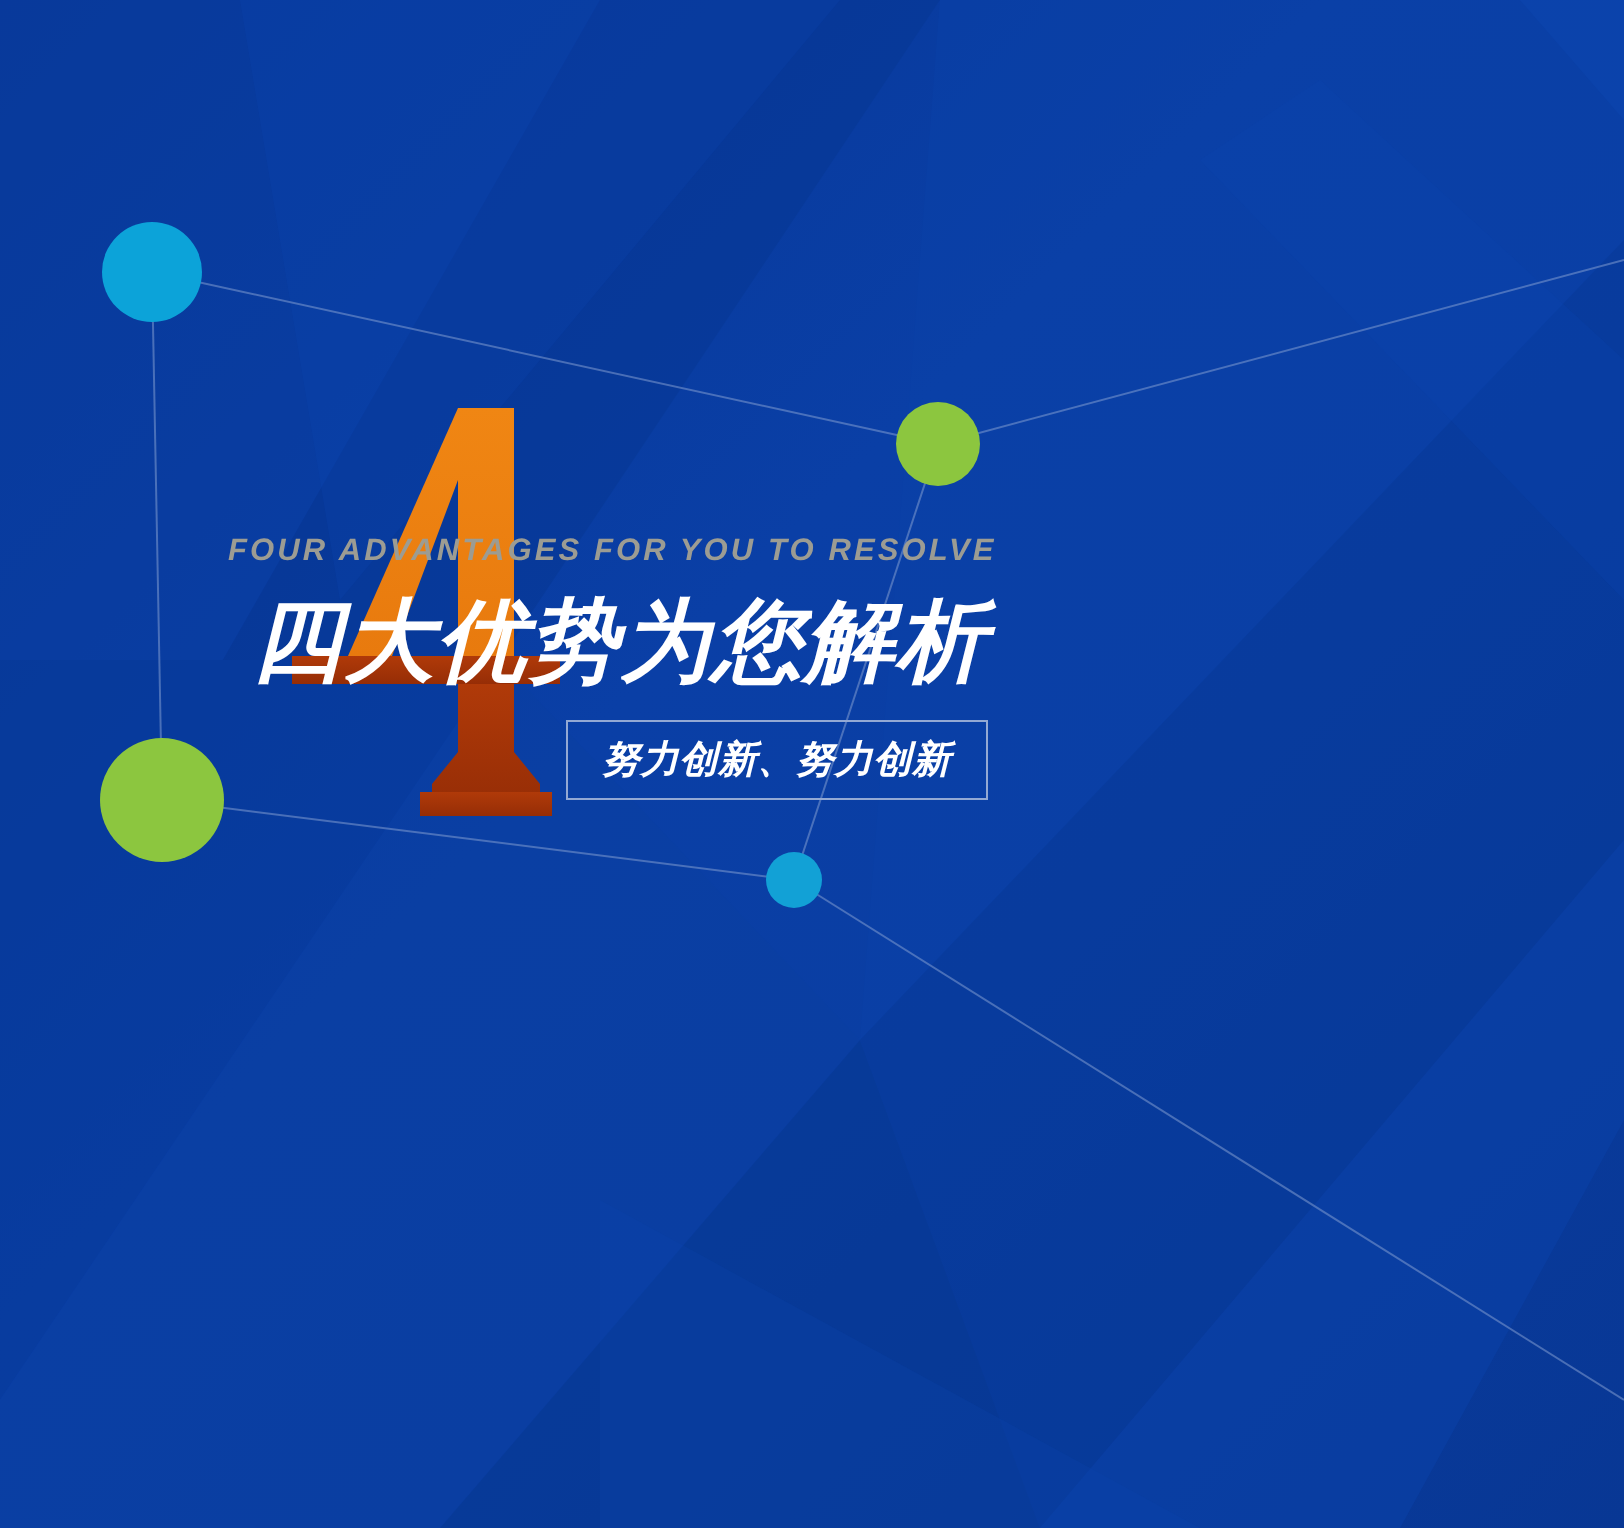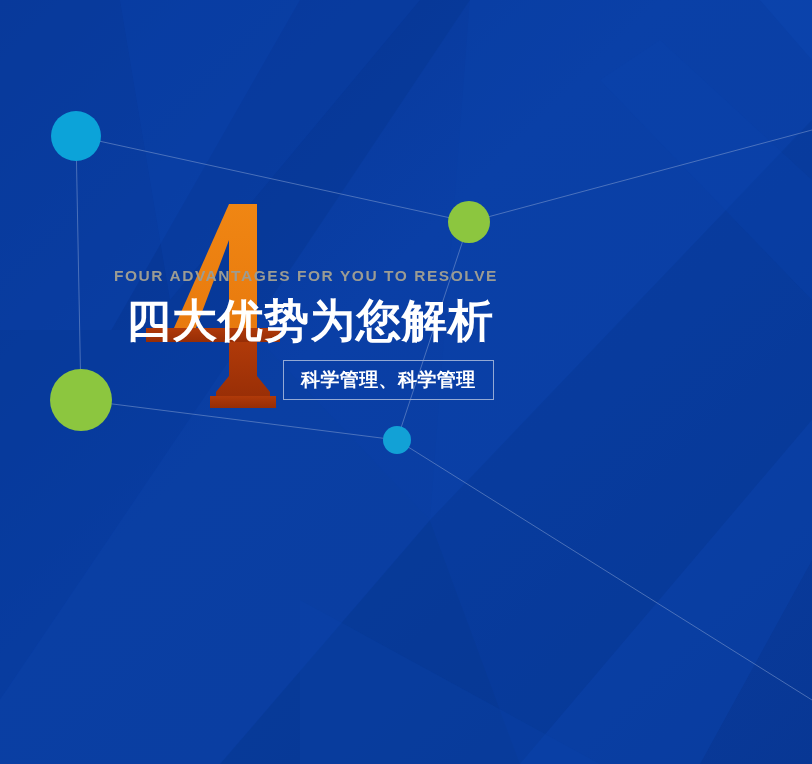--- a/index.html
+++ b/index.html
@@ -55,20 +55,21 @@
     pointer-events: none;
   }
   .numeral svg { display: block; width: 100%; height: 100%; }
 
   
   .copy {
     position: absolute;
     left: 112px;
     top: 268px;
     width: 660px;
+    font-style: italic;
   }
   .eyebrow {
     font-size: 15.5px;
     letter-spacing: 1.55px;
     font-weight: 700;
     color: #9c9c93;
     line-height: 1;
     margin: 0 0 9px 2px;
     white-space: nowrap;
     font-family: "Liberation Sans", "DejaVu Sans", sans-serif;
@@ -174,17 +175,17 @@
         <polygon points="89,146 117,146 117,180 130,196 130,208 76,208 76,196 89,180"></polygon>
         <rect x="70" y="200" width="66" height="12"></rect>
       </g>
     </svg>
   </div>
 
   <div class="copy">
     <p class="eyebrow">FOUR ADVANTAGES FOR YOU TO RESOLVE</p>
     <h1 class="headline">四大优势为您解析</h1>
     <div class="tagline-row">
-      <div class="tagline">科学管理、科学管理</div>
+      <div class="tagline">努力创新、努力创新</div>
     </div>
   </div>
 
 </div>
 
 </body></html>

